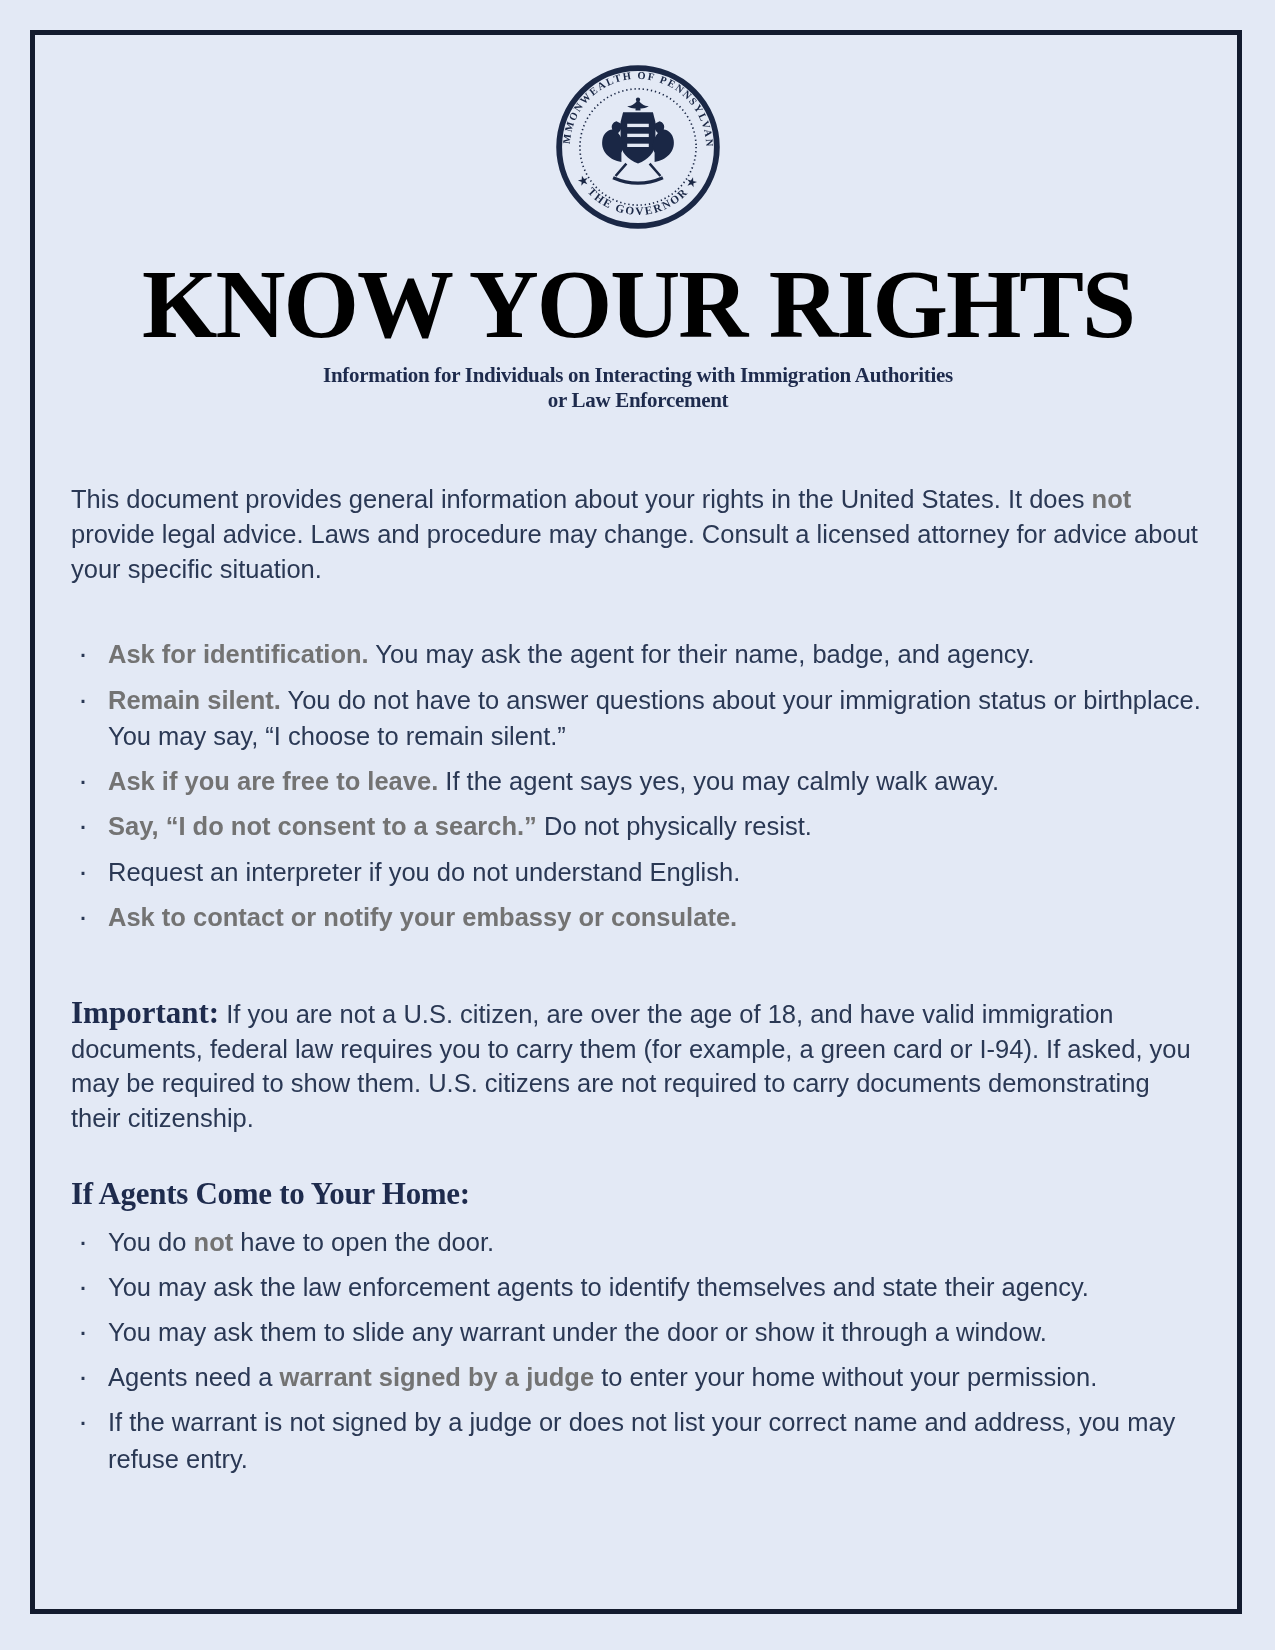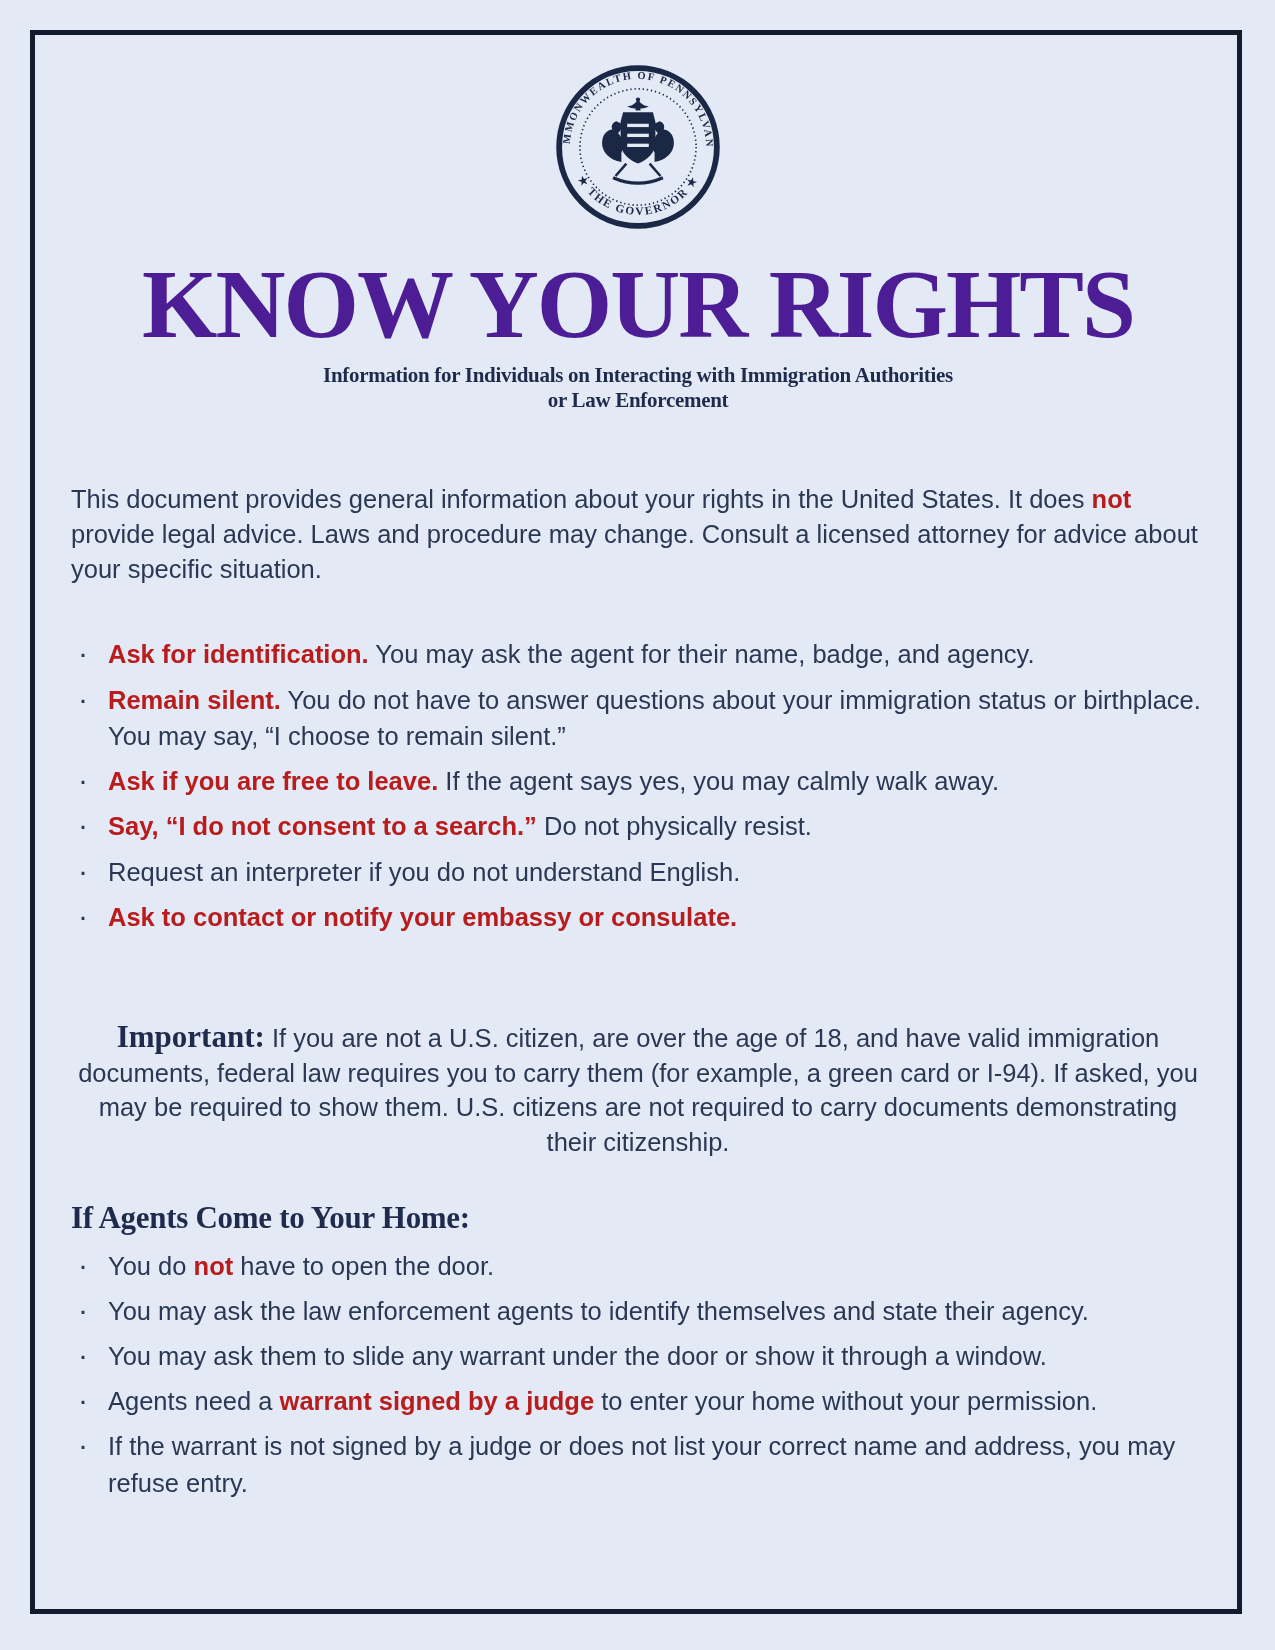--- a/index.html
+++ b/index.html
@@ -17,39 +17,39 @@
   }
   .content{position:absolute;left:71px;right:70px;top:60px;color:#2a3854;}
   .seal{width:166px;height:166px;margin:4px auto 0;display:block;}
   .title{
     font-family:"Liberation Serif",serif;
     font-weight:700;
     font-size:97px;
     line-height:1.02;
     letter-spacing:-2px;
     text-align:center;
-    color:#4c1d95;
+    color:#000000;
     margin:26px 0 8px;
     white-space:nowrap;
   }
   .subtitle{
     font-family:"Liberation Serif",serif;
     font-weight:700;
     font-size:21px;
     line-height:1.18;
     letter-spacing:-0.3px;
     text-align:center;
     color:#1e2b4d;
     margin:0;
     white-space:pre-line;
   }
   section{display:block;}
   section[data-section="intro"]{margin-top:70px;}
   section[data-section="stopped"]{margin-top:50px;}
-  section[data-section="important"]{margin-top:86px;text-align:center;}
+  section[data-section="important"]{margin-top:62px;}
   section[data-section="home"]{margin-top:40px;}
   .heading{
     font-family:"Liberation Serif",serif;
     font-weight:700;
     font-size:31px;
     letter-spacing:-0.3px;
     color:#1e2b4d;
     margin:0 0 12px;
   }
   .para{
@@ -71,21 +71,21 @@
     flex:0 0 37px;
     width:37px;
     padding-left:7px;
     box-sizing:border-box;
     font-size:30px;
     line-height:1.15;
     color:#2a3854;
     user-select:none;
   }
   .itext{flex:1;}
-  .b{font-weight:700;color:#b91c1c;}
+  .b{font-weight:700;color:#737373;}
   .sb{
     font-family:"Liberation Serif",serif;
     font-weight:700;
     font-size:31px;
     line-height:1;
     color:#1e2b4d;
   }
   .sealtext{
     font-family:"Liberation Serif",serif;
     font-weight:700;

